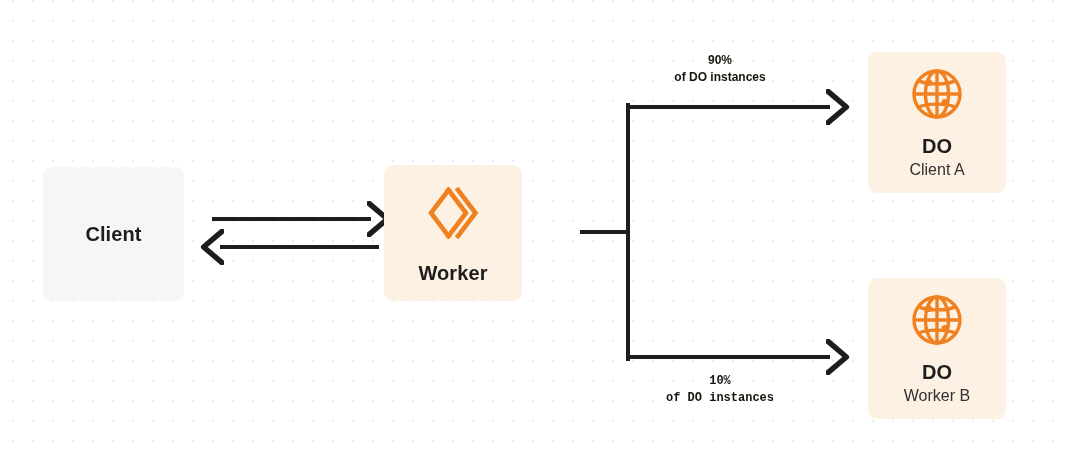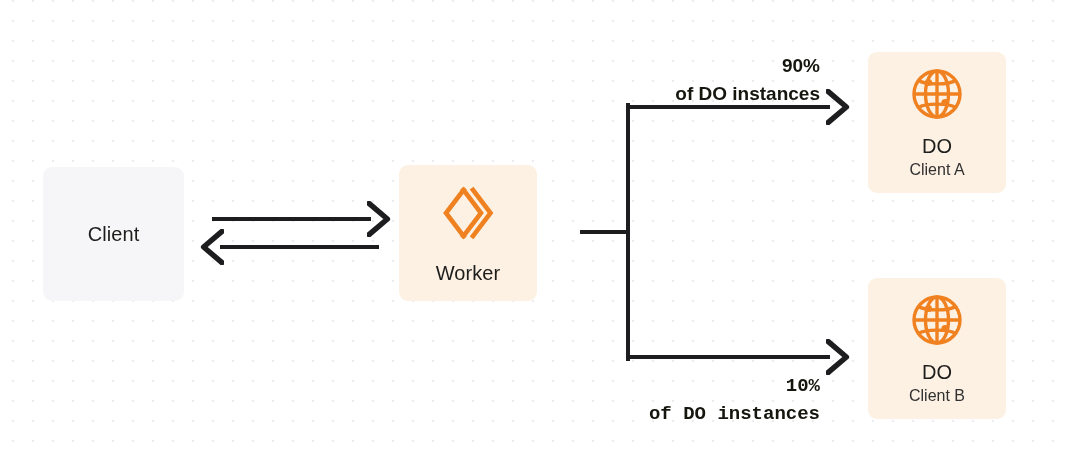--- a/index.html
+++ b/index.html
@@ -32,21 +32,21 @@
     justify-content: center;
   }
   .node-client {
     left: 43px;
     top: 167px;
     width: 141px;
     height: 134px;
     background: #f6f6f8;
   }
   .node-worker {
-    left: 399px;
+    left: 384px;
     top: 165px;
     width: 138px;
     height: 136px;
     background: #fdf1e3;
   }
   .node-do-a {
     left: 868px;
     top: 52px;
     width: 138px;
     height: 141px;
@@ -54,21 +54,21 @@
   }
   .node-do-b {
     left: 868px;
     top: 278px;
     width: 138px;
     height: 141px;
     background: #fdf1e3;
   }
   .node-title {
     font-size: 20px;
-    font-weight: normal;
+    font-weight: bold;
     color: #1d1d1b;
     letter-spacing: 0.1px;
     line-height: 1.15;
   }
   .node-title-client {
     font-size: 20px;
   }
   .node-sub {
     font-size: 16px;
     font-weight: normal;
@@ -78,22 +78,22 @@
   }
   .node-icon {
     display: block;
     margin-bottom: 8px;
   }
   .node-icon-worker {
     margin-bottom: 14px;
   }
   .edge-label {
     position: absolute;
-    text-align: right;
-    font-size: 19px;
+    text-align: center;
+    font-size: 12px;
     font-weight: bold;
     color: #16160f;
     line-height: 1.45;
     white-space: nowrap;
   }
   .edge-label-top {
     left: 620px;
     top: 52px;
     width: 200px;
   }
@@ -185,21 +185,21 @@
           <line x1="6.6" y1="29" x2="51.4" y2="29"></line>
           <ellipse cx="29" cy="29" rx="11.5" ry="23"></ellipse>
           <path d="M10.5 15.5 C17 20, 41 20, 47.5 15.5"></path>
           <path d="M10.5 42.5 C17 38, 41 38, 47.5 42.5"></path>
         </g>
         <circle cx="20.5" cy="17.5" r="3.6" fill="#f08121"></circle>
         <circle cx="37" cy="37.5" r="3.6" fill="#f08121"></circle>
       </svg>
     </span>
     <div class="node-title">DO</div>
-    <div class="node-sub">Client B</div>
+    <div class="node-sub">Worker B</div>
   </div>
 
   <div class="edge-label edge-label-top">
     <div>90%</div>
     <div>of DO instances</div>
   </div>
 
   <div class="edge-label edge-label-bottom">
     <div>10%</div>
     <div>of DO instances</div>

